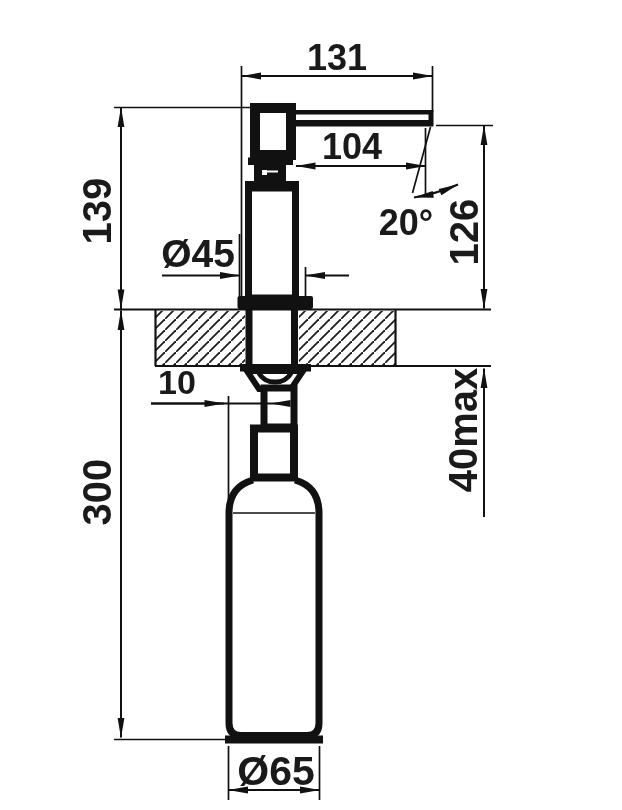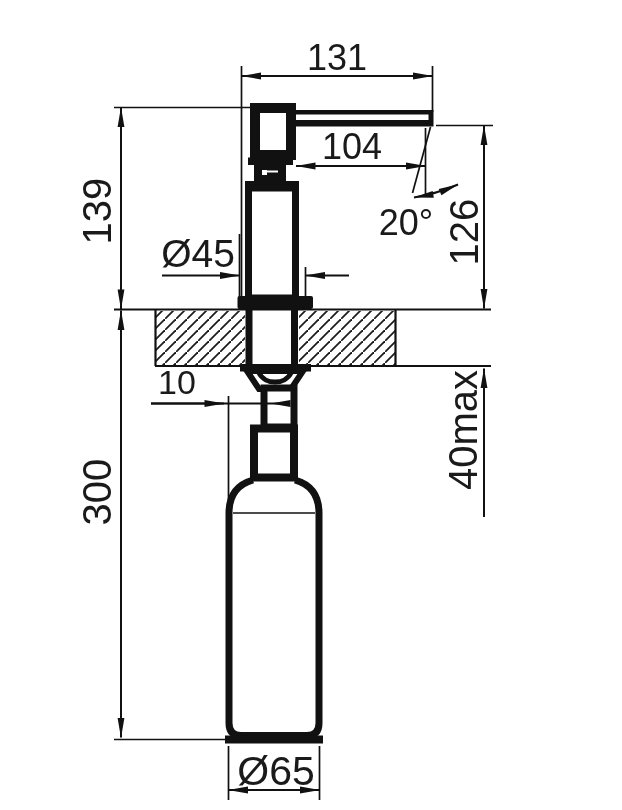--- a/index.html
+++ b/index.html
@@ -1,16 +1,16 @@
 <!DOCTYPE html>
 <html><head>
 <meta charset="utf-8">
 <style>
   html,body{margin:0;padding:0;background:#ffffff;}
-  .stage{width:622px;height:810px;position:relative;background:#ffffff;overflow:hidden;}
+  .stage{width:622px;height:810px;position:relative;background:#ffffff;overflow:hidden;font-weight:bold;}
   svg{display:block;}
   text{font-family:"Liberation Sans","DejaVu Sans",sans-serif;fill:#1a1a1a;}
   .dimtxt{font-size:36px;}
   .dimtxt-sm{font-size:34px;}
   .dimtxt-dia{font-size:39px;}
   .dimtxt-dia2{font-size:41px;}
   .dimtxt-rot{font-size:40px;}
 </style>
 </head>
 <body>

